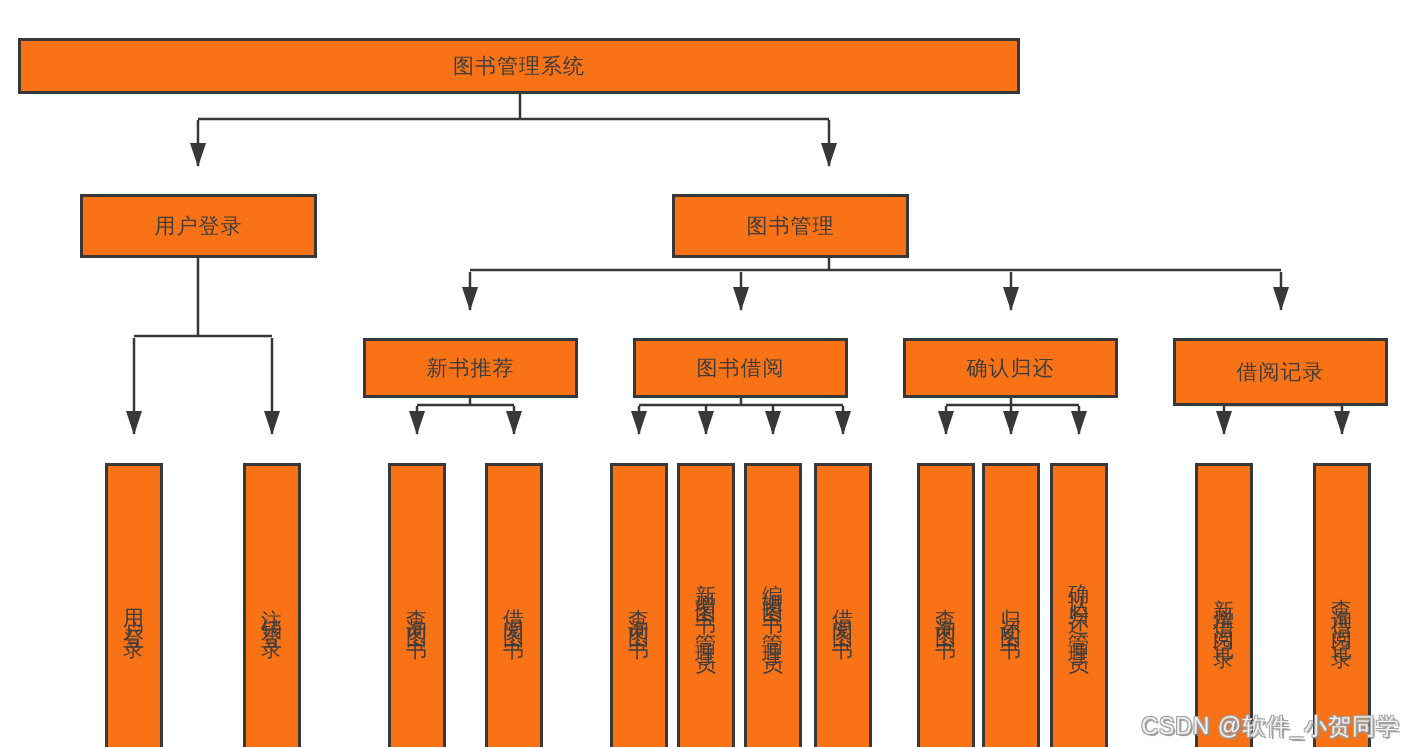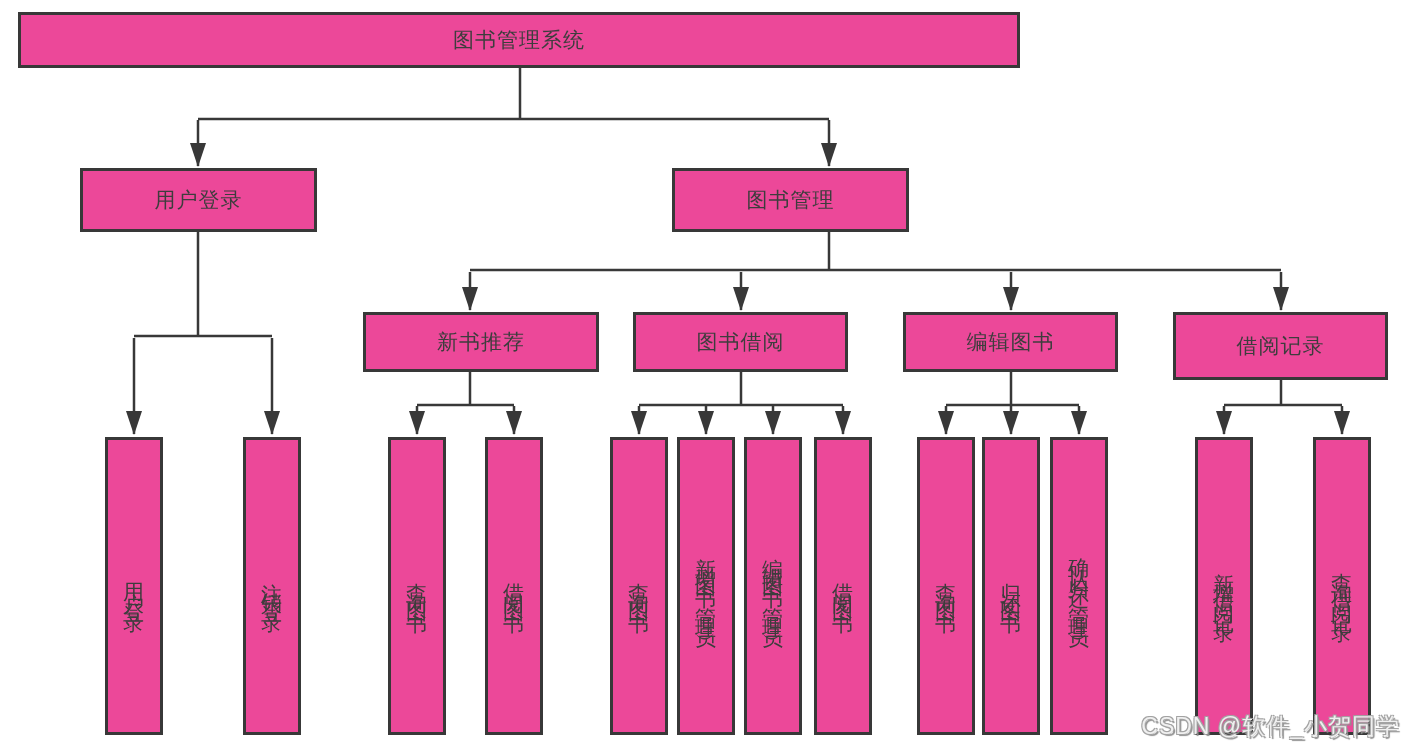--- a/index.html
+++ b/index.html
@@ -2,25 +2,25 @@
 <html><head>
 <meta charset="utf-8">
 <style>
   html,body{margin:0;padding:0;background:#ffffff;}
   .canvas{
     position:relative;width:1405px;height:747px;background:#ffffff;overflow:hidden;
     font-family:"Liberation Sans",sans-serif;
   }
   .wires{position:absolute;left:0;top:0;width:1405px;height:747px;}
   .node{
-    position:absolute;box-sizing:border-box;background:#ec4899;
+    position:absolute;box-sizing:border-box;background:#f97316;
     border:3px solid #383838;color:#3d3d3d;
     display:flex;align-items:center;justify-content:center;
     font-size:21px;letter-spacing:1px;line-height:1.2;
-    white-space:nowrap;z-index:2;
+    white-space:nowrap;z-index:2;margin-top:26px;
   }
   .vnode{
     writing-mode:vertical-rl;text-orientation:mixed;
     letter-spacing:10px;font-size:21px;line-height:1;
     white-space:normal;
   }
   .watermark{
     position:absolute;right:5px;top:711px;z-index:5;
     font-size:23px;letter-spacing:1px;
     color:#f0f0f0;
@@ -74,23 +74,23 @@
       <path d="M1224,406 V434" marker-end="url(#arrow)"></path>
       <path d="M1342,406 V434" marker-end="url(#arrow)"></path>
     </g>
   </svg>
 
   <div class="node" style="left:18px;top:12px;width:1002px;height:56px;">图书管理系统</div>
 
   <div class="node" style="left:80px;top:168px;width:237px;height:64px;">用户登录</div>
   <div class="node" style="left:672px;top:168px;width:237px;height:64px;">图书管理</div>
 
-  <div class="node" style="left:363px;top:312px;width:236px;height:60px;">新书推荐</div>
+  <div class="node" style="left:363px;top:312px;width:215px;height:60px;">新书推荐</div>
   <div class="node" style="left:633px;top:312px;width:215px;height:60px;">图书借阅</div>
-  <div class="node" style="left:903px;top:312px;width:215px;height:60px;">编辑图书</div>
+  <div class="node" style="left:903px;top:312px;width:215px;height:60px;">确认归还</div>
   <div class="node" style="left:1173px;top:312px;width:215px;height:68px;">借阅记录</div>
 
   <div class="node vnode" style="left:105px;top:437px;width:58px;height:298px;">用户登录</div>
   <div class="node vnode" style="left:243px;top:437px;width:58px;height:298px;">注销登录</div>
 
   <div class="node vnode" style="left:388px;top:437px;width:58px;height:298px;">查询图书</div>
   <div class="node vnode" style="left:485px;top:437px;width:58px;height:298px;">借阅图书</div>
 
   <div class="node vnode" style="left:610px;top:437px;width:58px;height:298px;">查询图书</div>
   <div class="node vnode" style="left:677px;top:437px;width:58px;height:298px;">新增图书（管理员）</div>

